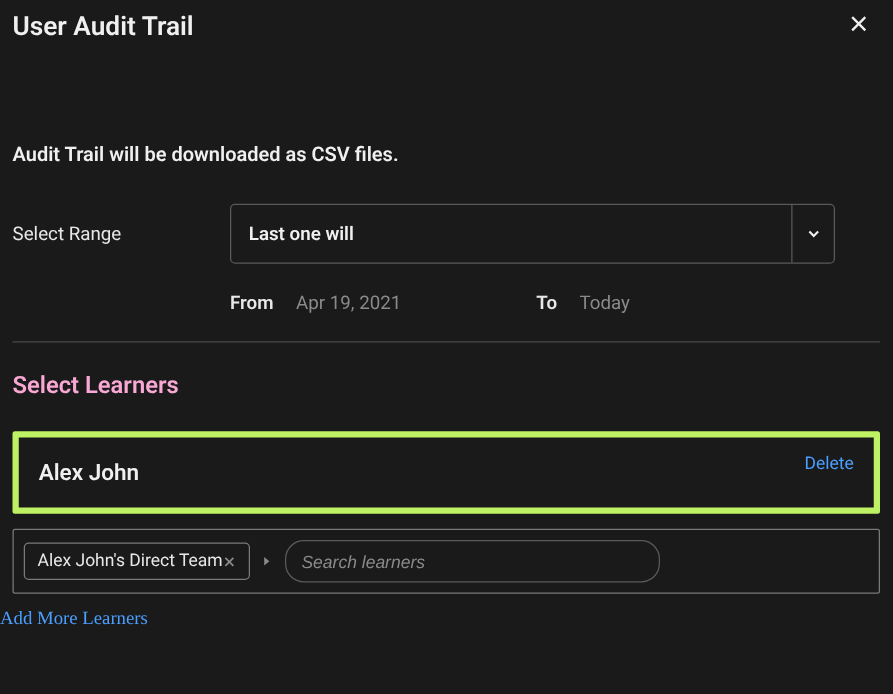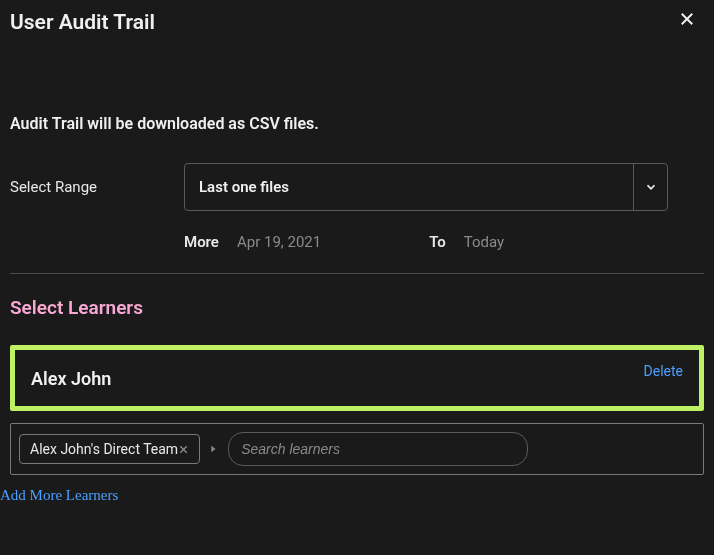--- a/index.html
+++ b/index.html
@@ -196,31 +196,31 @@
     <line x1="5" y1="5" x2="19" y2="19"></line>
     <line x1="19" y1="5" x2="5" y2="19"></line>
   </svg>
 </div>
 
 <div class="subtitle">Audit Trail will be downloaded as CSV files.</div>
 
 <div class="range-row">
   <div class="range-label">Select Range</div>
   <div class="select-wrapper">
-    <div class="select-value">Last one files</div>
+    <div class="select-value">Last one will</div>
     <div class="select-caret">
       <svg viewBox="0 0 24 24" fill="none" stroke="currentColor" stroke-width="3">
         <polyline points="6 9 12 15 18 9"></polyline>
       </svg>
     </div>
   </div>
 </div>
 
 <div class="date-row">
-  <span class="date-label">More</span>
+  <span class="date-label">From</span>
   <span class="date-value">Apr 19, 2021</span>
   <span class="date-spacer"></span>
   <span class="date-label">To</span>
   <span class="date-value">Today</span>
 </div>
 
 <hr class="divider">
 
 <div class="section-title">Select Learners</div>
 

